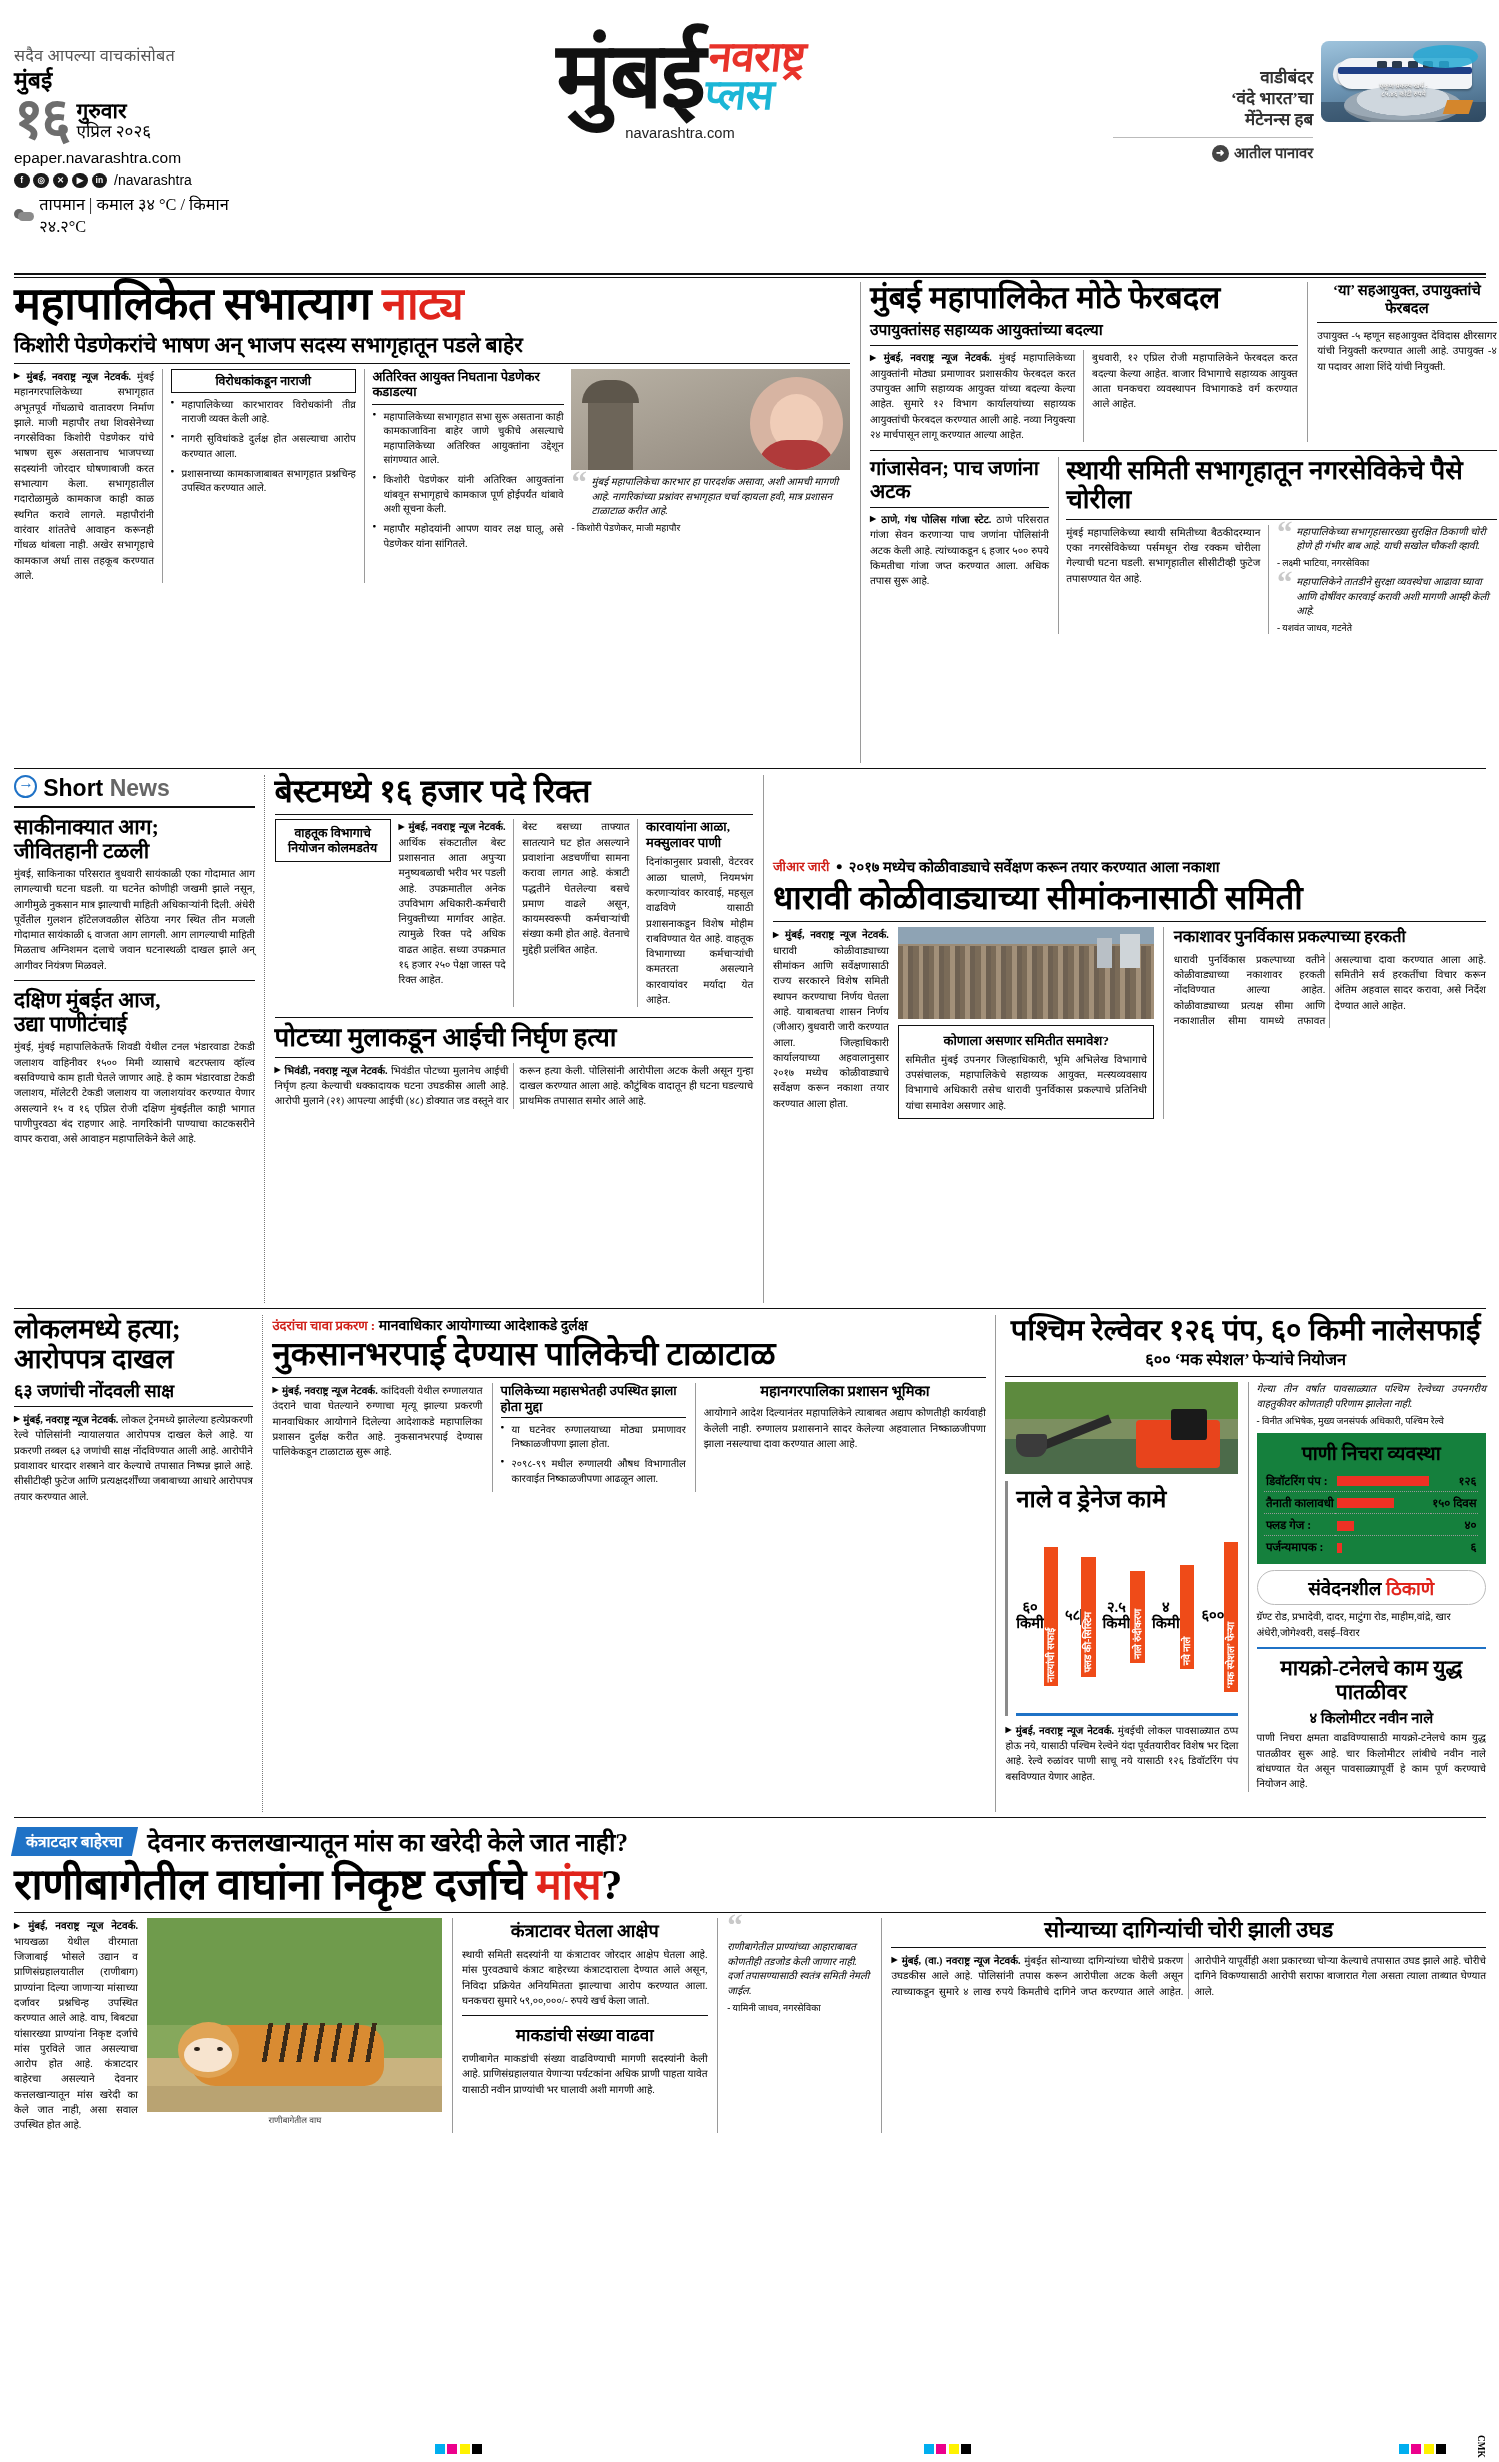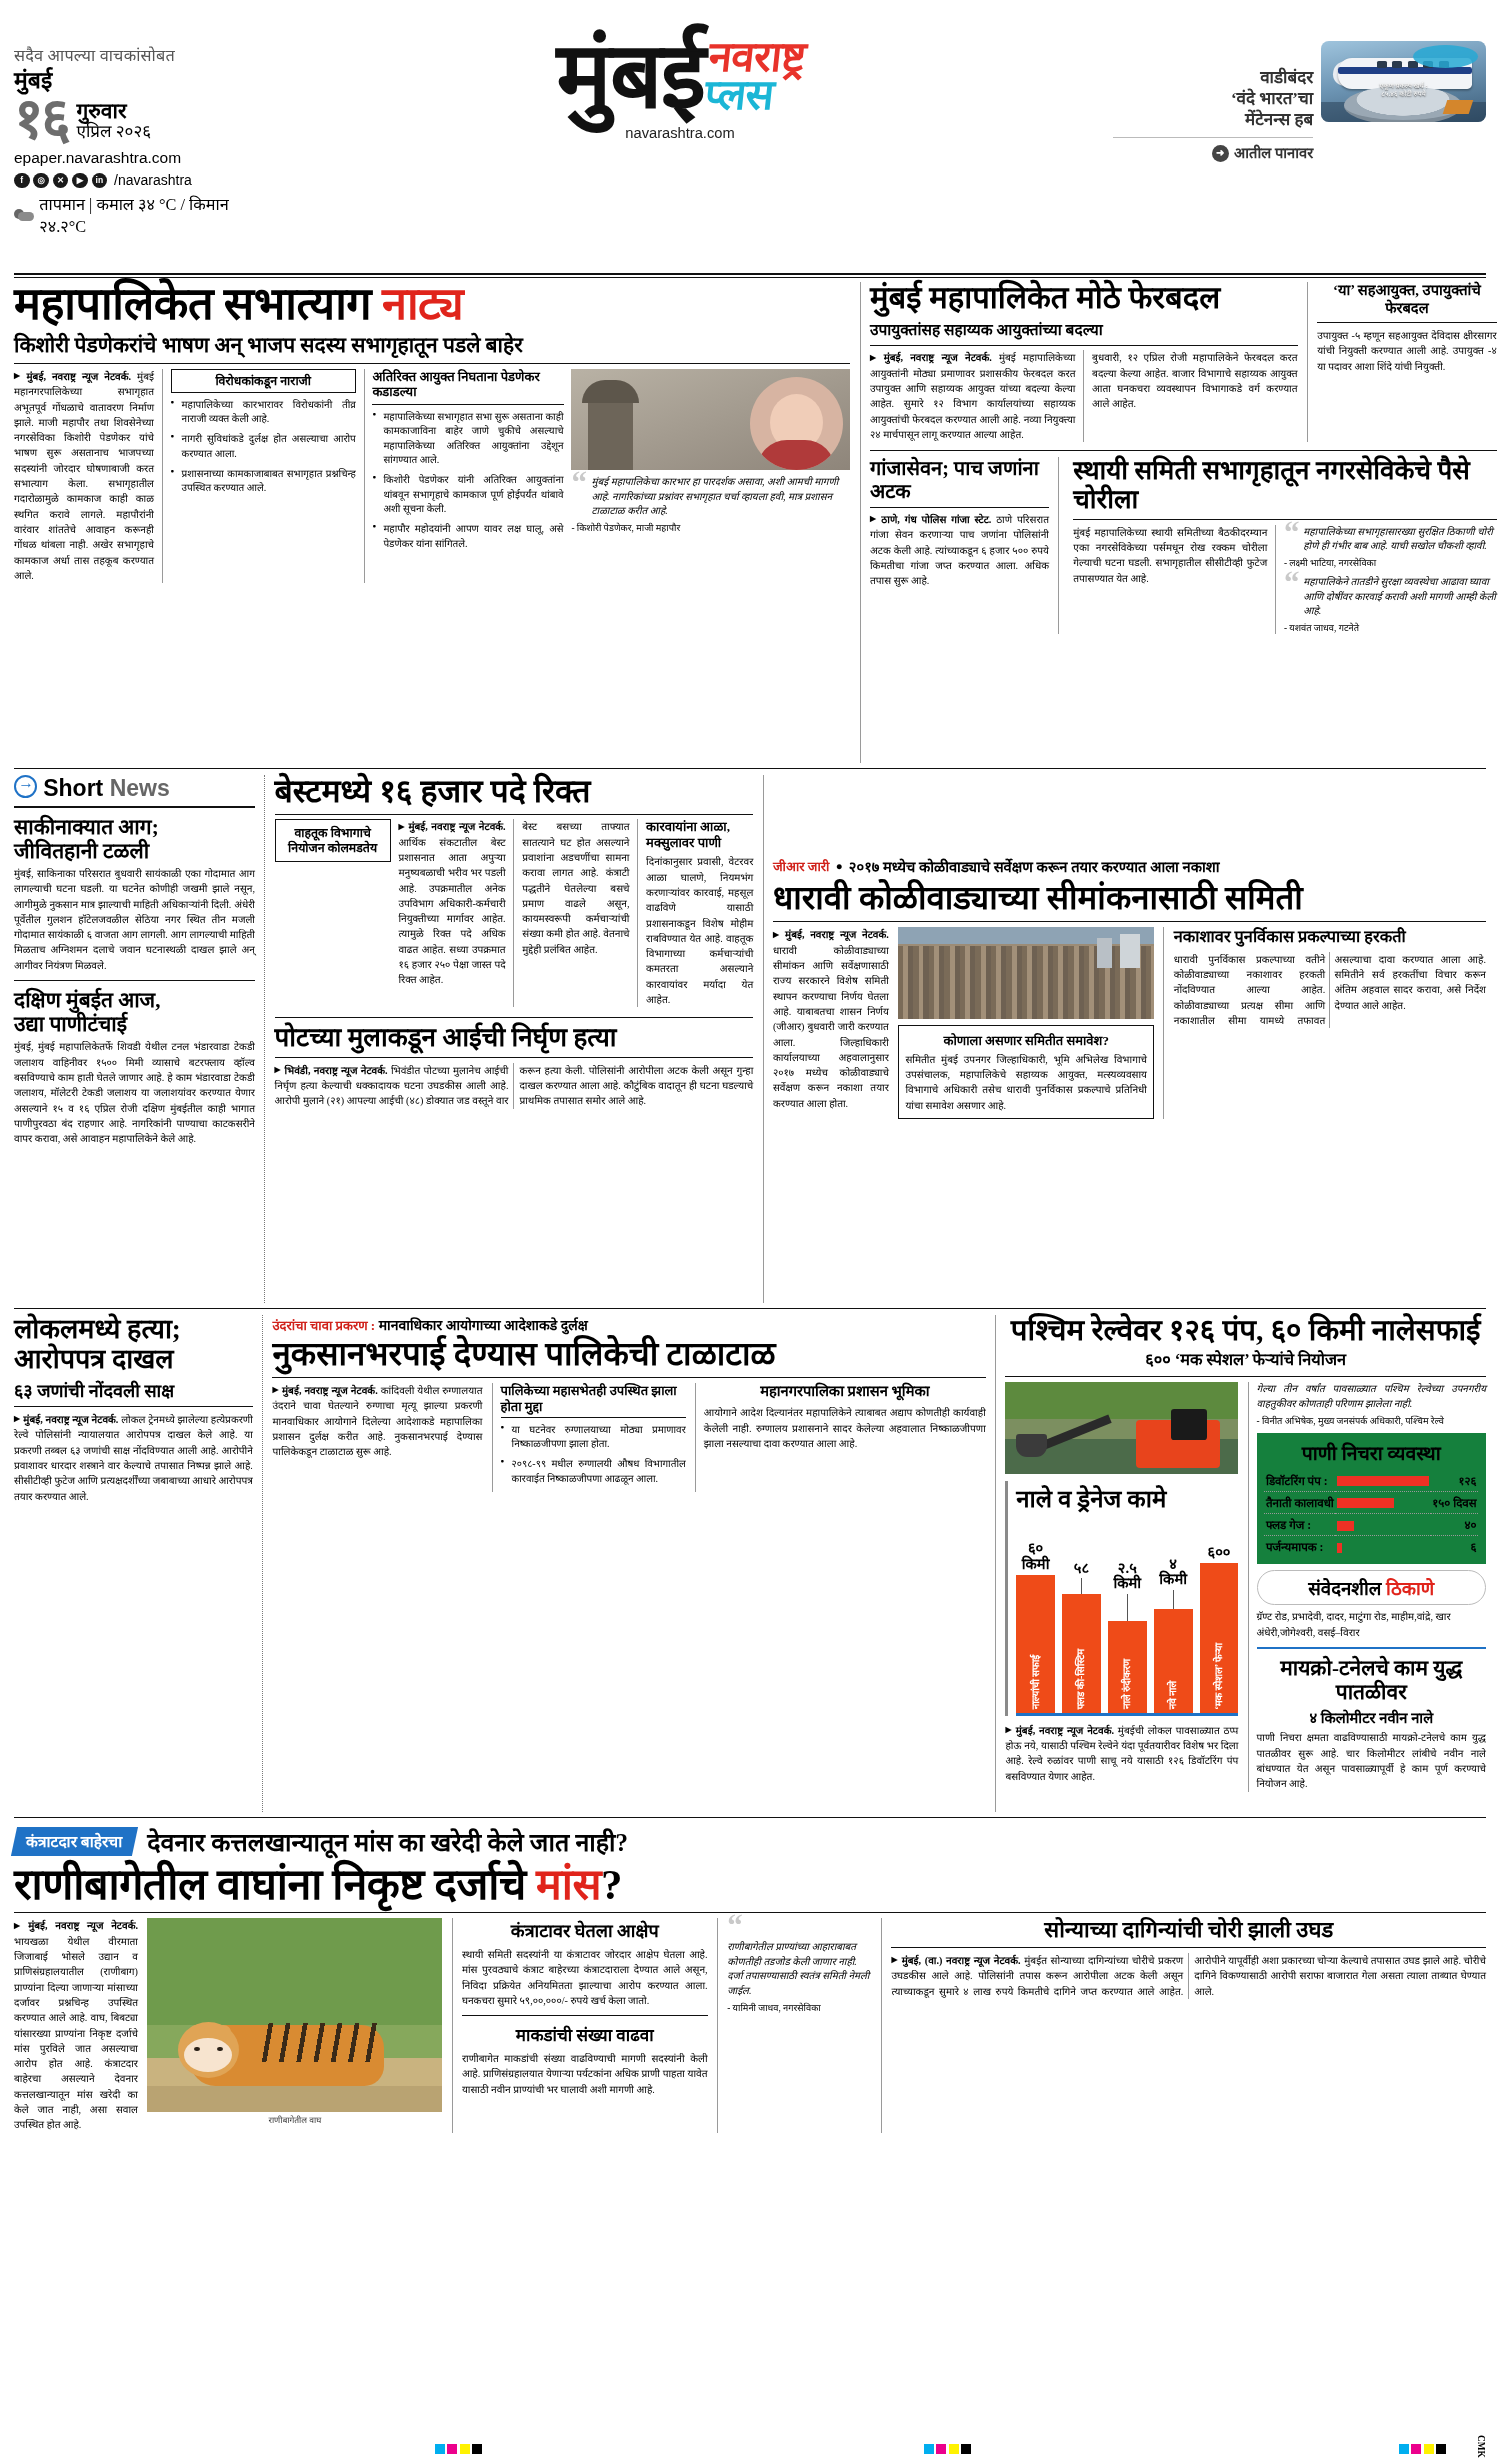--- a/index.html
+++ b/index.html
@@ -99,21 +99,21 @@
   .bullets li { list-style:none; font-size:10px; line-height:1.45; margin-bottom:5.4px; padding-left:11px; position:relative; text-align:justify;}
   .bullets li::before { content:"\25CF"; position:absolute; left:0; top:0; font-size:6.2px; }
 
   .photo { background:#cfd6db; position:relative; overflow:hidden; }
   .cap { font-size:8.5px; text-align:center; color:#333; padding-top:1.6px;}
 
   
   .chartbox { border-left:3.9px solid #8a8a8a; padding-left:7.8px; }
   .chart-title { font-size:24px; font-weight:bold; margin-bottom:6.2px;}
   .bars { display:flex; align-items:flex-end; gap:7px; height:196px; border-bottom:3.1px solid #1f72c6;}
-  .barcol { flex:1; display:flex; flex-direction:column; align-items:center; justify-content:flex-end; height:100%;}
+  .barcol { flex:1; display:flex; flex-direction:row; align-items:center; justify-content:flex-end; height:100%;}
   .barval { font-size:14.7px; font-weight:bold; line-height:1.05; text-align:center; margin-bottom:2.3px;}
   .barstem { width:0.8px; background:#555; }
   .bar { width:100%; background:#ef4b18; position:relative; display:flex; align-items:flex-end; justify-content:center;}
   .barlabel { writing-mode:vertical-rl; transform:rotate(180deg); color:#fff; font-size:10px;
               font-weight:bold; padding:3.9px 0; white-space:nowrap; }
 
   .ptable { width:100%; border-collapse:collapse; font-size:11.6px;}
   .ptable td { padding:3.1px 1.6px; border-bottom:0.8px dotted #999;}
   .ptable .lbl { font-weight:bold; white-space:nowrap;}
   .ptable .num { text-align:right; font-weight:bold; white-space:nowrap;}
@@ -285,21 +285,21 @@
       <div class="cols">
         <div style="width:179px">
           <h4 class="hl" style="font-size:20px">गांजासेवन; पाच जणांना अटक</h4>
           <div class="rule-thin" style="margin:3.9px 0"></div>
           <div class="body">
             <span class="arrow byline">ठाणे, गंध पोलिस गांजा स्टेट.</span>
             <span>ठाणे परिसरात गांजा सेवन करणाऱ्या पाच जणांना पोलिसांनी अटक केली आहे. त्यांच्याकडून ६ हजार ५०० रुपये किमतीचा गांजा जप्त करण्यात आला. अधिक तपास सुरू आहे.</span>
           </div>
         </div>
 
-        <div class="vrule" style="flex:1;padding-left:14px">
+        <div class="vrule" style="flex:1;padding-left:7px">
           <h3 class="hl" style="font-size:26px">स्थायी समिती सभागृहातून नगरसेविकेचे पैसे चोरीला</h3>
           <div class="rule-thin" style="margin:4.7px 0"></div>
           <div class="cols" style="gap:7.8px">
             <div class="body" style="width:194px">मुंबई महापालिकेच्या स्थायी समितीच्या बैठकीदरम्यान एका नगरसेविकेच्या पर्समधून रोख रक्कम चोरीला गेल्याची घटना घडली. सभागृहातील सीसीटीव्ही फुटेज तपासण्यात येत आहे.</div>
             <div class="vrule" style="flex:1;padding-left:7.8px">
               <div style="display:flex;gap:3.9px">
                 <span class="qmark">“</span>
                 <span class="quote">महापालिकेच्या सभागृहासारख्या सुरक्षित ठिकाणी चोरी होणे ही गंभीर बाब आहे. याची सखोल चौकशी व्हावी.</span>
               </div>
               <div class="attrib">- लक्ष्मी भाटिया, नगरसेविका</div>

